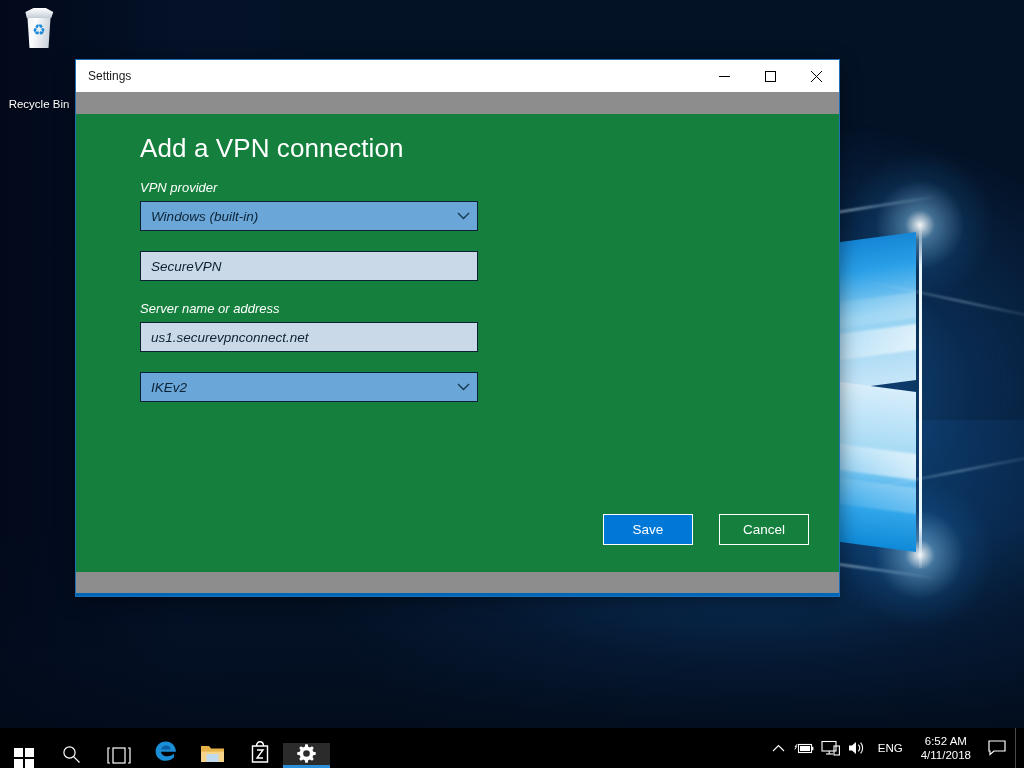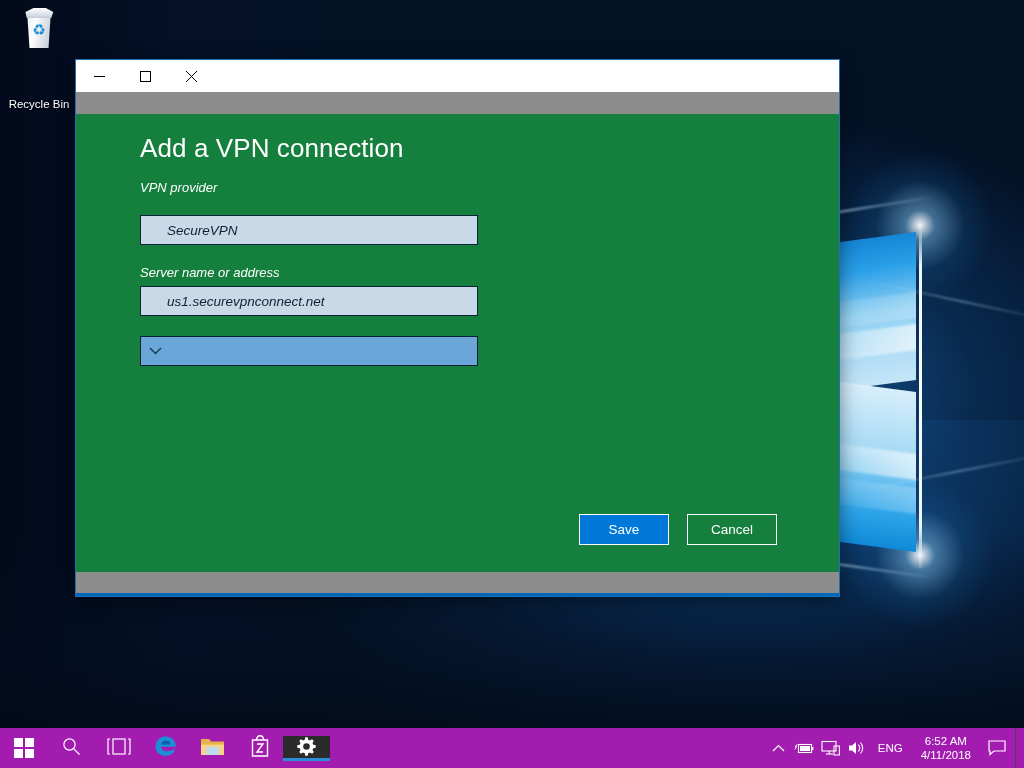--- a/index.html
+++ b/index.html
@@ -259,31 +259,31 @@
     height: 30px;
     background: #c9d9e7;
     border: 1px solid #0b2236;
     box-sizing: border-box;
     display: flex;
     align-items: center;
   }
   .text-box .txt-value {
     font-size: 13.5px;
     color: #0d2235;
-    padding-left: 26px;
+    padding-left: 10px;
   }
 
   #button-row {
     position: absolute;
     left: 0; right: 0;
     top: 400px;
     display: flex;
     justify-content: flex-end;
-    padding-right: 62px;
-    gap: 18px;
+    padding-right: 30px;
+    gap: 26px;
   }
   .action-btn {
     width: 90px;
     height: 31px;
     border: 1px solid #ffffff;
     box-sizing: border-box;
     color: #ffffff;
     font-size: 13.5px;
     display: flex;
     align-items: center;
@@ -292,23 +292,23 @@
     font-family: "Liberation Sans", sans-serif;
   }
   .action-btn.primary { background: #0078d7; }
 
   
   #taskbar {
     position: absolute;
     left: 0; bottom: 0;
     width: 1024px;
     height: 40px;
-    background: #a21caf;
-    display: flex;
-    align-items: center;
+    background: #000000;
+    display: flex;
+    align-items: flex-end;
   }
   .tb-item {
     width: 47px;
     display: flex;
     align-items: center;
     justify-content: center;
     position: relative;
   }
   #tb-start { width: 48px; }
   .tb-item.active { background: #2b2b2b; }
@@ -408,20 +408,21 @@
       <div class="bin-body"></div>
       <div class="bin-lid"></div>
       <div class="bin-logo">♻</div>
     </div>
     <div class="bin-label">Recycle Bin</div>
   </div>
 
   <div id="settings-window">
 
     <div id="title-bar">
+      <div id="window-title">Settings</div>
 
       <div class="win-btn">
         <svg width="11" height="11" viewBox="0 0 11 11" aria-hidden="true">
           <line x1="0" y1="5.5" x2="11" y2="5.5" stroke="currentColor" stroke-width="1"></line>
         </svg>
       </div>
       <div class="win-btn">
         <svg width="11" height="11" viewBox="0 0 11 11" aria-hidden="true">
           <rect x="0.5" y="0.5" width="10" height="10" fill="none" stroke="currentColor" stroke-width="1"></rect>
         </svg>
@@ -437,45 +438,54 @@
     <div id="top-gray-bar"></div>
 
     <div id="window-body">
 
       <div id="page-heading">Add a VPN connection</div>
 
       <div id="form-area">
 
         <div class="field-group">
           <span class="field-label">VPN provider</span>
-        </div>
-
-        <div class="field-group">
-          <div class="text-box">
-            <span class="txt-value">SecureVPN</span>
-          </div>
-        </div>
-
-        <div class="field-group">
-          <span class="field-label">Server name or address</span>
-          <div class="text-box">
-            <span class="txt-value">us1.securevpnconnect.net</span>
-          </div>
-        </div>
-
-        <div class="field-group">
           <div class="select-box">
+            <span class="sel-value">Windows (built-in)</span>
             <span class="chev">
               <svg width="13" height="8" viewBox="0 0 13 8" aria-hidden="true">
                 <polyline points="1,1 6.5,6.5 12,1" fill="none" stroke="currentColor" stroke-width="1.4"></polyline>
               </svg>
             </span>
           </div>
         </div>
 
+        <div class="field-group">
+          <div class="text-box">
+            <span class="txt-value">SecureVPN</span>
+          </div>
+        </div>
+
+        <div class="field-group">
+          <span class="field-label">Server name or address</span>
+          <div class="text-box">
+            <span class="txt-value">us1.securevpnconnect.net</span>
+          </div>
+        </div>
+
+        <div class="field-group">
+          <div class="select-box">
+            <span class="sel-value">IKEv2</span>
+            <span class="chev">
+              <svg width="13" height="8" viewBox="0 0 13 8" aria-hidden="true">
+                <polyline points="1,1 6.5,6.5 12,1" fill="none" stroke="currentColor" stroke-width="1.4"></polyline>
+              </svg>
+            </span>
+          </div>
+        </div>
+
       </div>
 
       <div id="button-row">
         <button class="action-btn primary">Save</button>
         <button class="action-btn">Cancel</button>
       </div>
 
     </div>
 
     <div id="bottom-gray-bar"></div>

